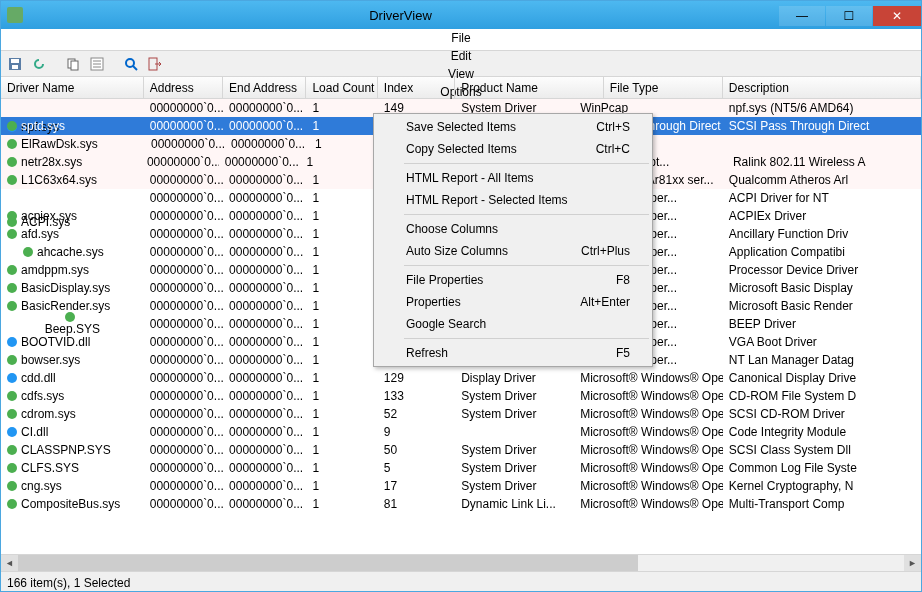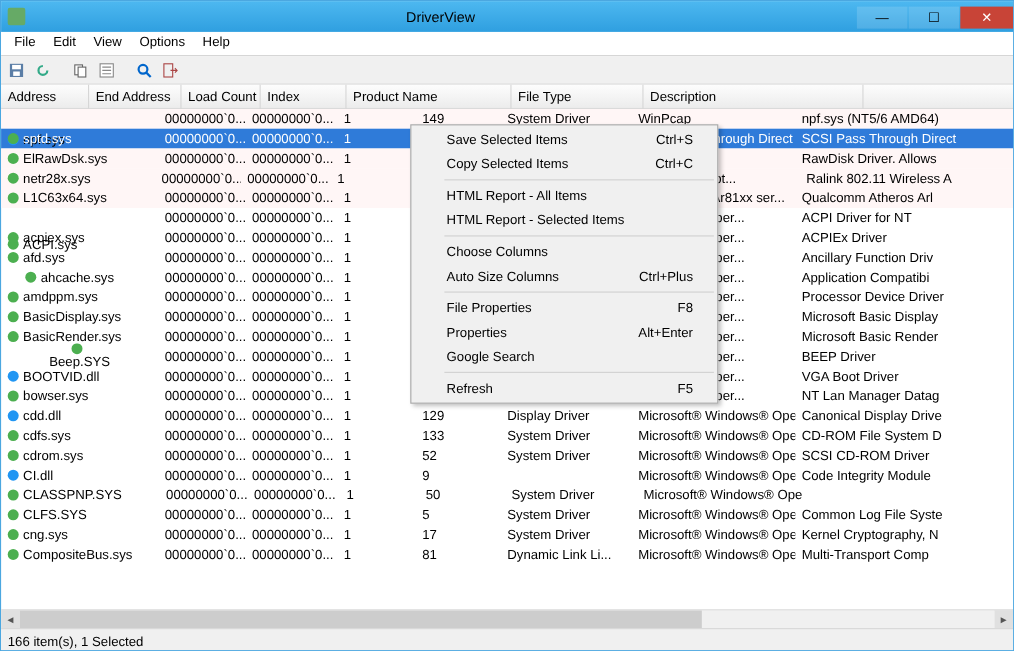--- a/index.html
+++ b/index.html
@@ -3,21 +3,21 @@
 <meta charset="utf-8">
 <style>
 * { box-sizing: border-box; margin: 0; padding: 0; font-family: "Segoe UI", Tahoma, sans-serif; font-size: 12px; }
 body { background: #fff; width: 922px; height: 592px; overflow: hidden; border: 1px solid #4ba7e0; }
 .titlebar { height: 28px; background: linear-gradient(to bottom,#4db8f0,#2f9fe0); display:flex; align-items:center; color:#000; position:relative; }
 .titlebar .app-icon { width:16px; height:16px; margin-left:6px; background:#6a6; border-radius:2px; }
 .titlebar .title { flex:1; text-align:center; font-size:13px; color:#000; }
 .winbtns { display:flex; }
 .winbtn { width:46px; height:20px; margin-top:1px; display:flex; align-items:center; justify-content:center; color:#000; background:rgba(255,255,255,0.15); margin-left:1px; }
 .winbtn.close { background:#c84437; color:#fff; width:48px; }
-.menubar { height:22px; background:#fff; display:flex; align-items:flex-start; padding:0 4px; border-bottom:1px solid #d6d6d6; }
+.menubar { height:22px; background:#fff; display:flex; align-items:center; padding:0 4px; border-bottom:1px solid #d6d6d6;flex-direction:column; }
 .menubar span { padding:2px 8px; }
 .toolbar { height:26px; background:#f0f0f0; display:flex; align-items:center; padding:0 4px; gap:4px; border-bottom:1px solid #d6d6d6; }
 .tbtn { width:20px; height:20px; display:flex; align-items:center; justify-content:center; }
 .tbtn svg { width:16px; height:16px; }
 .tsep { width:6px; }
 .headerrow { height:22px; background:linear-gradient(#fdfdfd,#ececec); display:flex; border-bottom:1px solid #d6d6d6; }
 .hcol { height:22px; display:flex; align-items:center; padding:0 6px; border-right:1px solid #d6d6d6; overflow:hidden; white-space:nowrap; }
 .listarea { position:relative; height:472px; overflow:hidden; }
 .row { height:18px; display:flex; align-items:center; }
 .row.alt { background:#fff6f6; }
@@ -95,20 +95,21 @@
     </div>
   <div class="tbtn">
       <svg viewBox="0 0 16 16">
         <rect x="2" y="2" width="8" height="12" fill="none" stroke="#a44"></rect>
         <path d="M8 8h6m-2-2 2 2-2 2" fill="none" stroke="#a44"></path>
       </svg>
     </div>
 </div>
 
 <div class="headerrow" id="hdr">
+    <div class="hcol" style="width: 144px;">Driver Name</div>
     <div class="hcol" style="width: 80px;">Address</div>
     <div class="hcol" style="width: 84px;">End Address</div>
     <div class="hcol" style="width: 72px;">Load Count</div>
     <div class="hcol" style="width: 78px;">Index</div>
     <div class="hcol" style="width: 150px;">Product Name</div>
     <div class="hcol" style="width: 120px;">File Type</div>
     <div class="hcol" style="width: 200px;">Description</div>
   </div>
 
 <div class="listarea">
@@ -143,21 +144,20 @@
         <div class="cell firstcell" style="width: 144px;">
           <span class="dot g"></span>
           <span>ElRawDsk.sys</span>
         </div>
         <div class="cell" style="width: 80px;">00000000`0...</div>
         <div class="cell" style="width: 84px;">00000000`0...</div>
         <div class="cell" style="width: 72px;">1</div>
         <div class="cell" style="width: 78px;"></div>
         <div class="cell" style="width: 120px;"></div>
         <div class="cell" style="width: 150px;"></div>
-        <div class="cell" style="width: 200px;">RawDisk Driver. Allows</div>
       </div>
       <div class="row alt">
         <div class="cell firstcell" style="width: 144px;">
           <span class="dot g"></span>
           <span>netr28x.sys</span>
         </div>
         <div class="cell" style="width: 80px;">00000000`0...</div>
         <div class="cell" style="width: 84px;">00000000`0...</div>
         <div class="cell" style="width: 72px;">1</div>
         <div class="cell" style="width: 78px;"></div>
@@ -364,20 +364,21 @@
         <div class="cell firstcell" style="width: 144px;">
           <span class="dot g"></span>
           <span>CLASSPNP.SYS</span>
         </div>
         <div class="cell" style="width: 80px;">00000000`0...</div>
         <div class="cell" style="width: 84px;">00000000`0...</div>
         <div class="cell" style="width: 72px;">1</div>
         <div class="cell" style="width: 78px;">50</div>
         <div class="cell" style="width: 120px;">System Driver</div>
         <div class="cell" style="width: 150px;">Microsoft® Windows® Oper...</div>
+        <div class="cell" style="width: 200px;">SCSI Class System Dll</div>
       </div>
       <div class="row">
         <div class="cell firstcell" style="width: 144px;">
           <span class="dot g"></span>
           <span>CLFS.SYS</span>
         </div>
         <div class="cell" style="width: 80px;">00000000`0...</div>
         <div class="cell" style="width: 84px;">00000000`0...</div>
         <div class="cell" style="width: 72px;">1</div>
         <div class="cell" style="width: 78px;">5</div>

